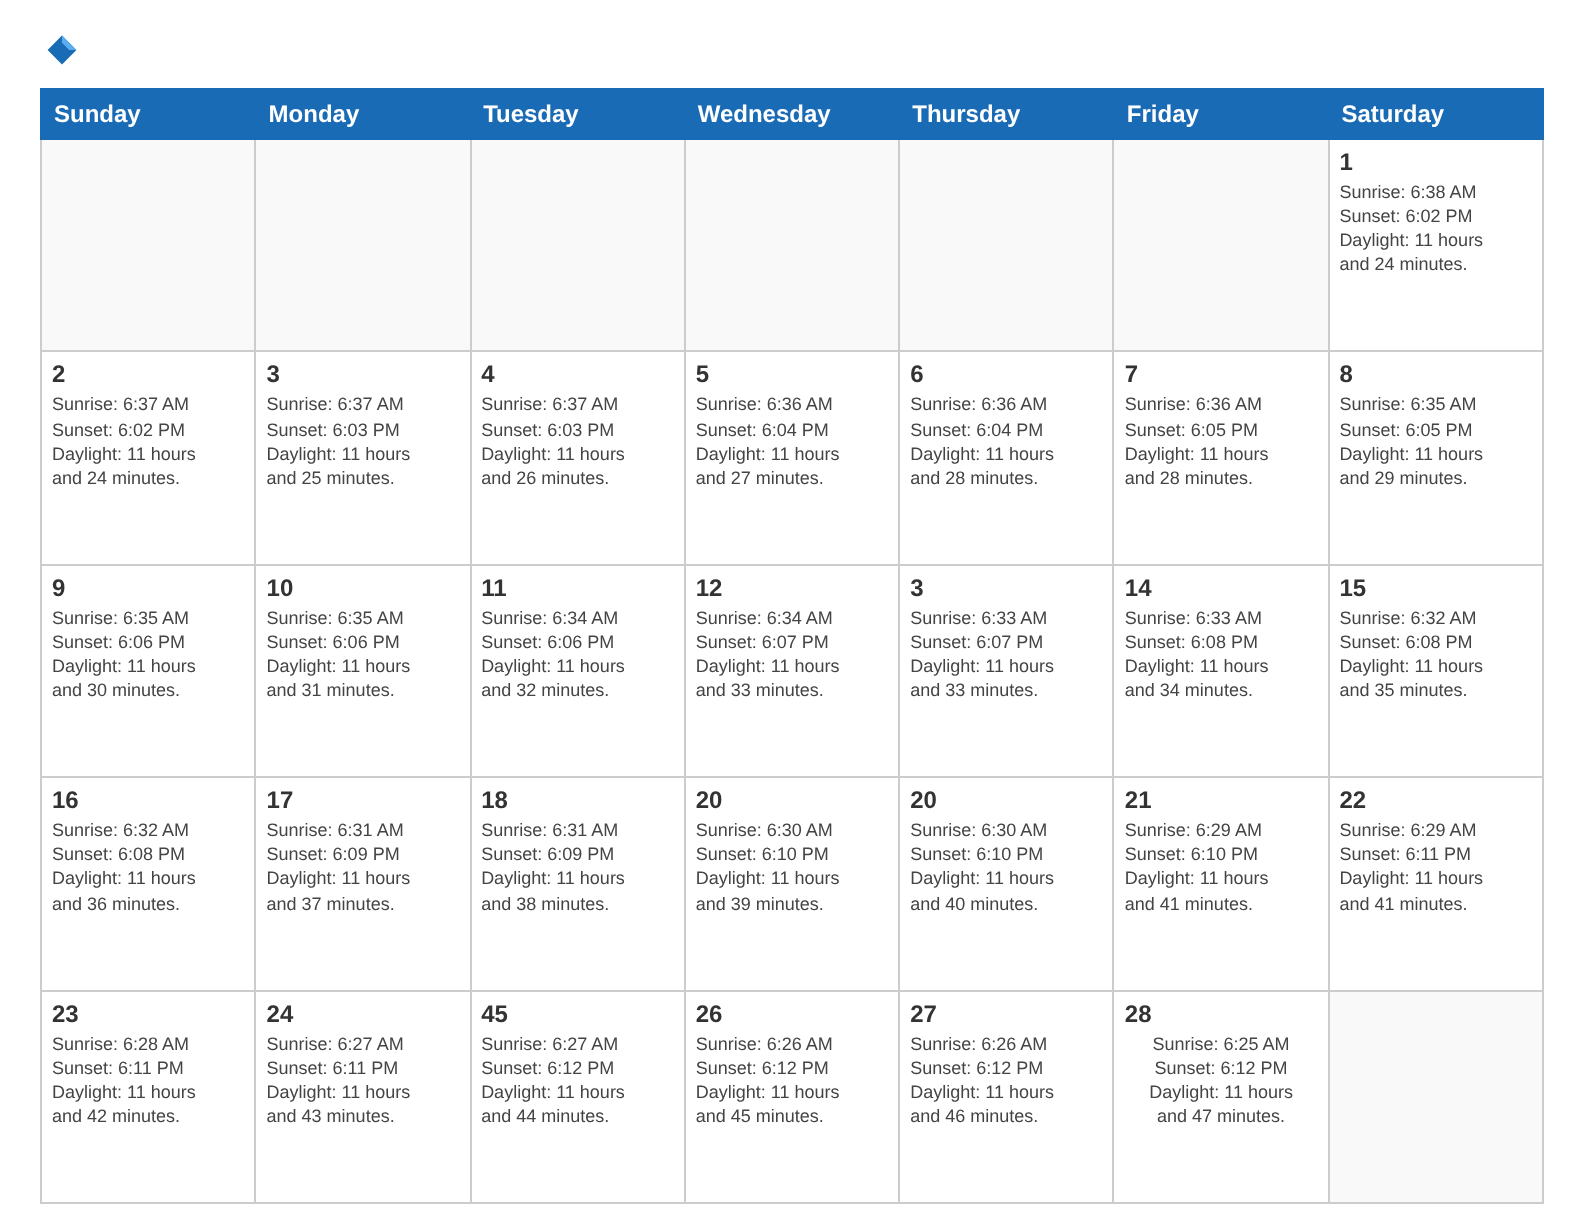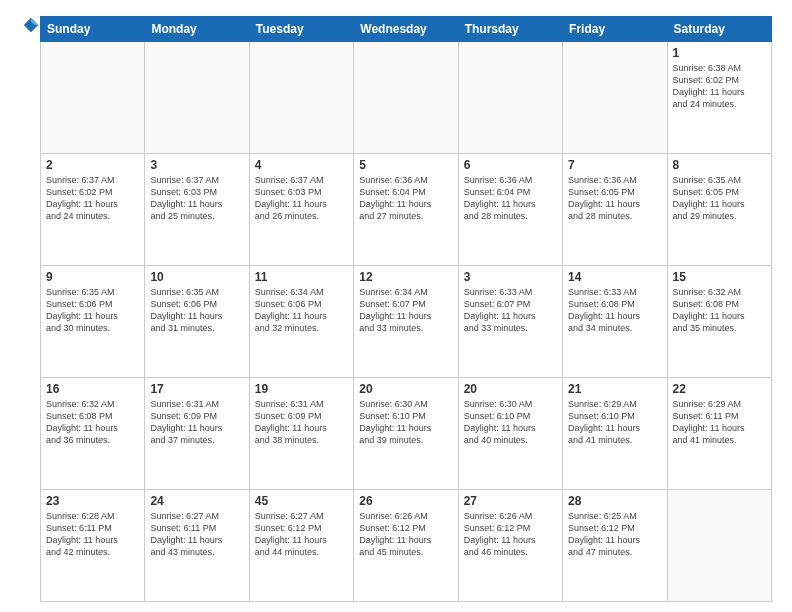--- a/index.html
+++ b/index.html
@@ -8,21 +8,21 @@
       background: #fff;
       width: 792px;
       height: 612px;
       overflow: hidden;
     }
     .page {
       width: 792px;
       height: 612px;
       padding: 16px 20px 10px 20px;
       display: flex;
-      flex-direction: row;
+      flex-direction: column;
     }
     .header {
       display: flex;
       justify-content: space-between;
       align-items: flex-start;
       margin-bottom: 10px;
     }
     .logo {
       display: flex;
       flex-direction: column;
@@ -263,21 +263,21 @@
 and 36 minutes.</div>
           </td>
           <td>
             <span class="day-number">17</span>
             <div class="day-info" style="white-space: pre-line;">Sunrise: 6:31 AM
 Sunset: 6:09 PM
 Daylight: 11 hours
 and 37 minutes.</div>
           </td>
           <td>
-            <span class="day-number">19</span>
+            <span class="day-number">18</span>
             <div class="day-info" style="white-space: pre-line;">Sunrise: 6:31 AM
 Sunset: 6:09 PM
 Daylight: 11 hours
 and 38 minutes.</div>
           </td>
           <td>
             <span class="day-number">20</span>
             <div class="day-info" style="white-space: pre-line;">Sunrise: 6:30 AM
 Sunset: 6:10 PM
 Daylight: 11 hours
@@ -336,21 +336,21 @@
           </td>
           <td>
             <span class="day-number">27</span>
             <div class="day-info" style="white-space: pre-line;">Sunrise: 6:26 AM
 Sunset: 6:12 PM
 Daylight: 11 hours
 and 46 minutes.</div>
           </td>
           <td>
             <span class="day-number">28</span>
-            <div class="day-info" style="white-space: pre-line;">Sunrise: 6:25 AM
+            <div class="day-info" style="white-space: pre-line; text-align: center;">Sunrise: 6:25 AM
 Sunset: 6:12 PM
 Daylight: 11 hours
 and 47 minutes.</div>
           </td>
           <td class="empty"></td>
         </tr>
       </tbody>
   </table>
 </div>
 

